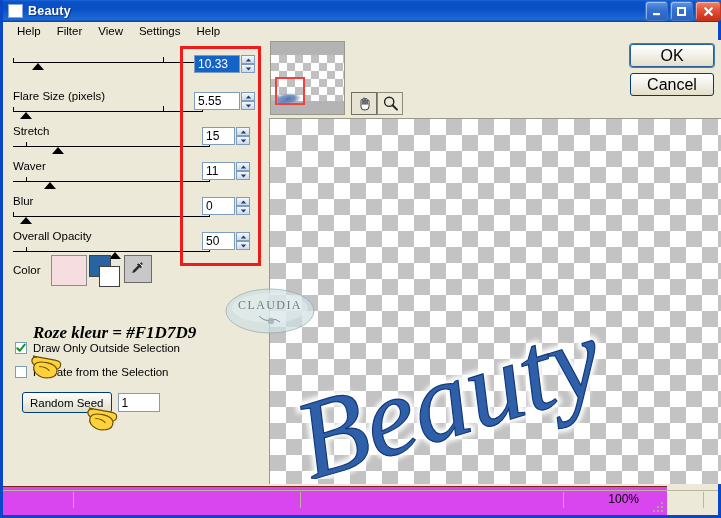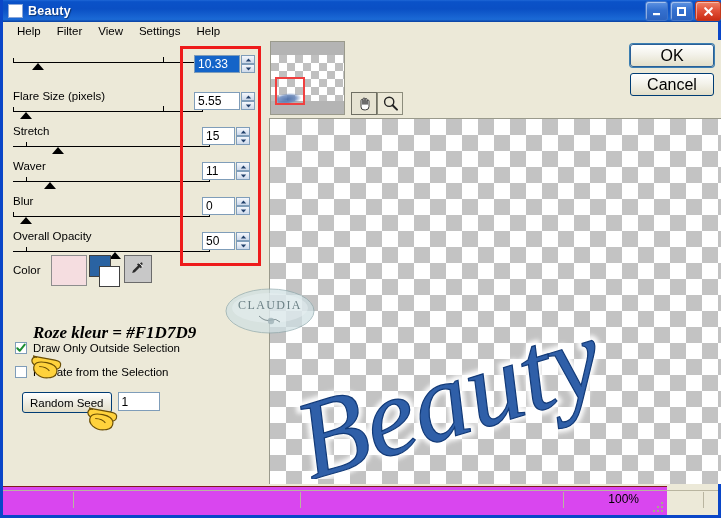--- a/index.html
+++ b/index.html
@@ -71,21 +71,21 @@
 
   .rozekleur{position:absolute;left:30px;top:283px;font-family:"Liberation Serif",serif;
     font-weight:bold;font-style:italic;font-size:17px;color:#000;white-space:nowrap;}
 
   .chkrow{position:absolute;left:12px;display:flex;align-items:center;gap:6px;}
   .chkbox{width:12px;height:12px;border:1px solid #7f9db9;background:#fff;
     display:flex;align-items:center;justify-content:center;box-sizing:border-box;}
   .chkbox svg{display:block}
   .chklbl{font-size:11.5px;}
 
-  .seedrow{position:absolute;left:12px;top:352px;display:flex;gap:6px;padding-left:7px;}
+  .seedrow{position:absolute;left:12px;top:352px;display:flex;align-items:center;gap:6px;padding-left:7px;}
   .btn-seed{height:19px;padding:0 7px;border:1px solid #003c74;border-radius:3px;
     background:linear-gradient(180deg,#fff 0%,#f0efe6 45%,#e1ddc8 100%);font-size:11.5px;
     display:flex;align-items:center;color:#000;}
   .seedinput{width:42px;height:19px;box-sizing:border-box;border:1px solid #7f9db9;background:#fff;
     font-family:"Liberation Sans",sans-serif;font-size:12px;padding:0 3px;}
 
   
   .hand{position:absolute;width:50px;height:38px;pointer-events:none;}
 
   

